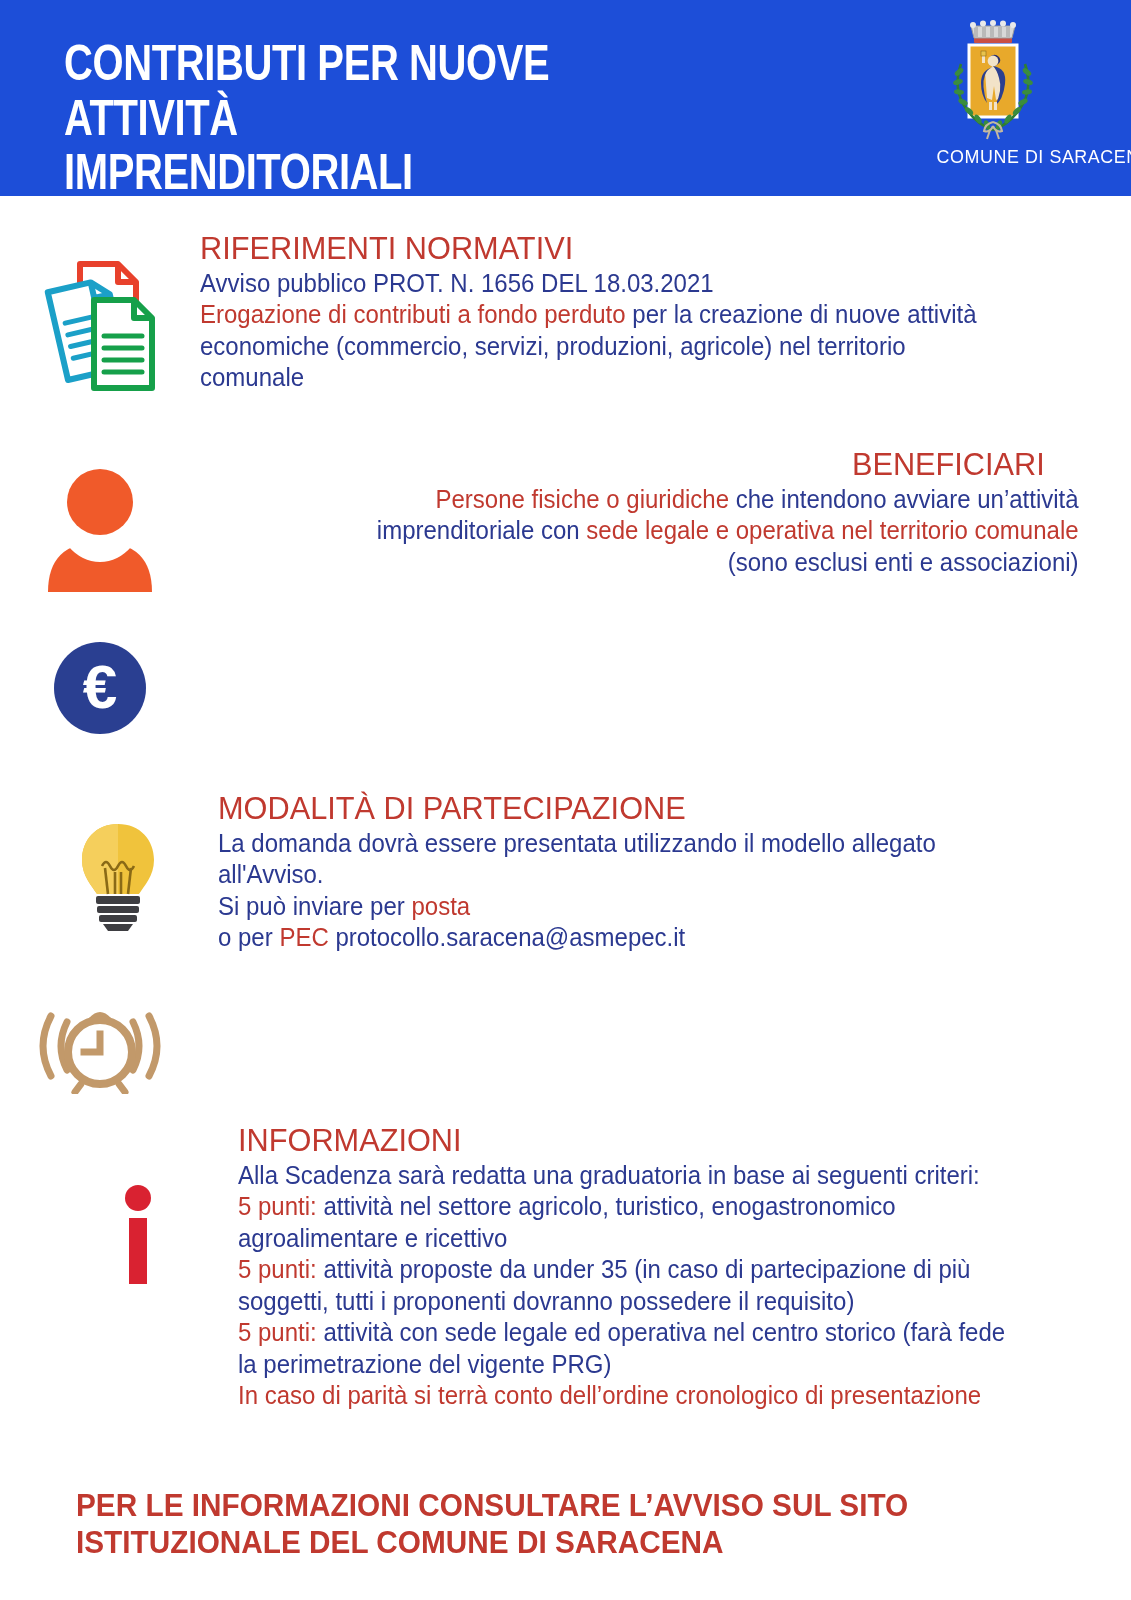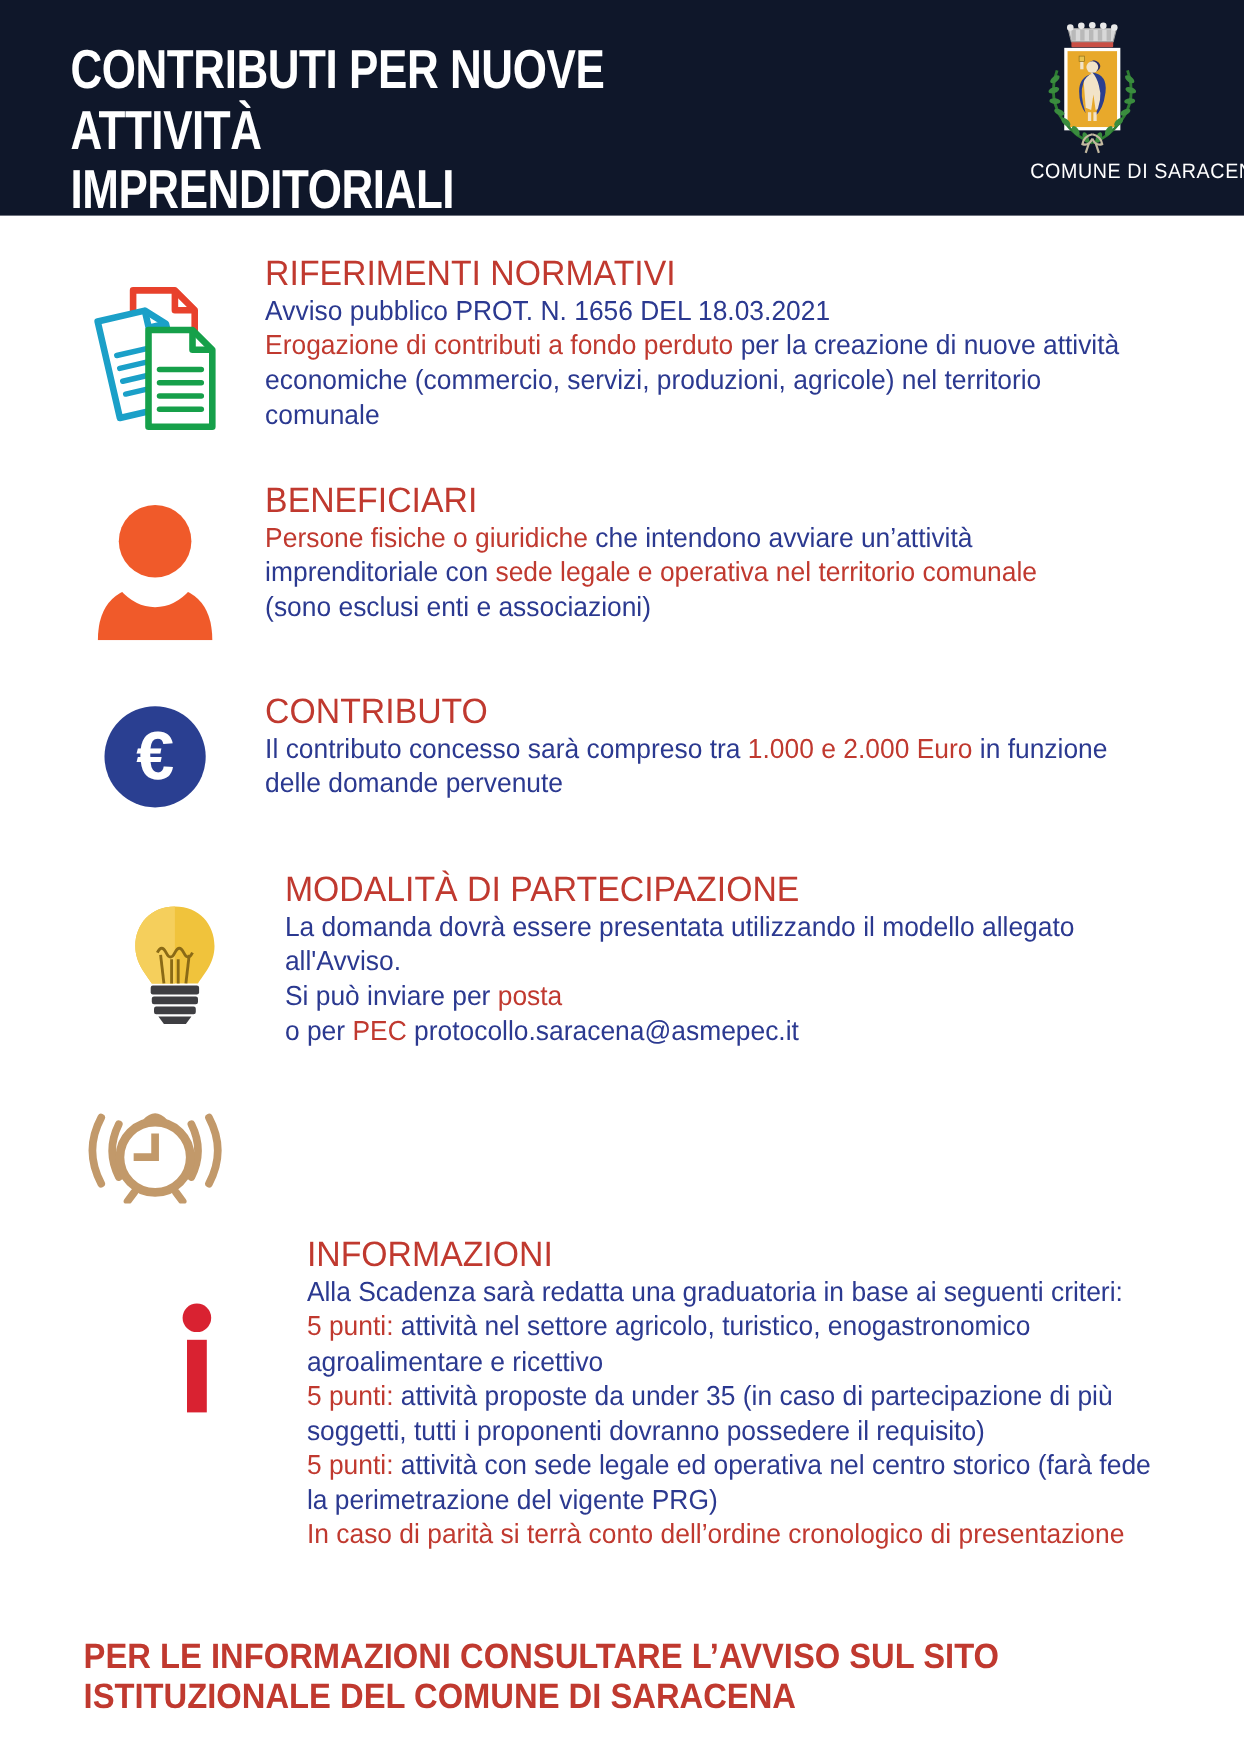--- a/index.html
+++ b/index.html
@@ -14,21 +14,21 @@
     position: relative;
     overflow: hidden;
   }
 
   
   .header {
     position: absolute;
     left: 0; top: 0;
     width: 1131px;
     height: 196px;
-    background: #0f172a;
+    background: #1d4ed8;
     box-sizing: border-box;
   }
   .header-title {
     position: absolute;
     left: 64px;
     top: 36px;
     width: 760px;
     color: #ffffff;
     font-family: "Liberation Sans Narrow", "Liberation Sans", sans-serif;
     font-weight: bold;
@@ -56,21 +56,20 @@
     letter-spacing: 0.6px;
     white-space: nowrap;
     transform: scaleX(0.94);
   }
 
   
   .section {
     position: absolute;
     display: flex;
     align-items: flex-start;
-    margin-left: 41px;
   }
   .icon-col {
     width: 200px;
     flex: 0 0 200px;
     display: flex;
     justify-content: center;
   }
   .text-col {
     flex: 1 1 auto;
     padding-top: 0;
@@ -92,21 +91,21 @@
     font-size: 25px;
     line-height: 1.26;
     transform: scaleX(0.96);
     transform-origin: left top;
     width: 104%;
   }
   .sec-body p { margin: 0; }
 
   
   #sec-riferimenti { left: 0px;  top: 232px;  width: 1080px; }
-  #sec-beneficiari { left: 0px;  top: 438px;  width: 1080px; }
+  #sec-beneficiari { left: 0px;  top: 448px;  width: 1080px; text-align: right; }
   #sec-contributo  { left: 0px;  top: 630px;  width: 1080px; }
   #sec-modalita    { left: 18px;  top: 792px;  width: 1080px; }
   #sec-tempi       { left: 0px;  top: 990px;  width: 1080px; }
   #sec-informazioni{ left: 0px;  top: 1124px; width: 1080px; padding-left: 38px; }
 
   #sec-riferimenti .icon-col { padding-top: 22px; }
   #sec-beneficiari .icon-col { padding-top: 18px; }
   #sec-contributo  .icon-col { padding-top: 10px; }
   #sec-modalita    .icon-col { padding-top: 28px; }
   #sec-tempi       .icon-col { padding-top: 8px; }
@@ -265,27 +264,20 @@
   </div>
 </div>
 
 <div class="section" id="sec-contributo">
   <div class="icon-col">
     <svg width="96" height="96" viewBox="0 0 96 96">
       <circle cx="48" cy="48" r="46" fill="#2a3f91"></circle>
       <text x="48" y="68" text-anchor="middle" font-family="'Liberation Sans', sans-serif" font-size="62" font-weight="bold" fill="#ffffff">€</text>
     </svg>
   </div>
-  <div class="text-col">
-    <div class="sec-title">CONTRIBUTO</div>
-    <div class="sec-body">
-        <p><span style="color: rgb(43, 57, 144);">Il contributo concesso sarà compreso tra </span><span style="color: rgb(192, 57, 47);">1.000 e 2.000 Euro </span><span style="color: rgb(43, 57, 144);">in funzione</span></p>
-        <p><span style="color: rgb(43, 57, 144);">delle domande pervenute</span></p>
-      </div>
-  </div>
 </div>
 
 <div class="section" id="sec-modalita">
   <div class="icon-col">
     <svg width="92" height="112" viewBox="0 0 92 112">
       <path d="M46 4 C24 4 10 20 10 40 c0 16 10 26 15 34 h42 c5 -8 15 -18 15 -34 C82 20 68 4 46 4 z" fill="#f0c33c"></path>
       <path d="M46 4 C24 4 10 20 10 40 c0 16 10 26 15 34 h21 z" fill="#f5cf5c"></path>
       <g stroke="#8a6a16" stroke-width="2.6" fill="none">
         <path d="M30 46 q4 -8 8 0 q4 8 8 0 q4 -8 8 0 q4 8 8 0"></path>
         <path d="M33 48 l3 26"></path>

